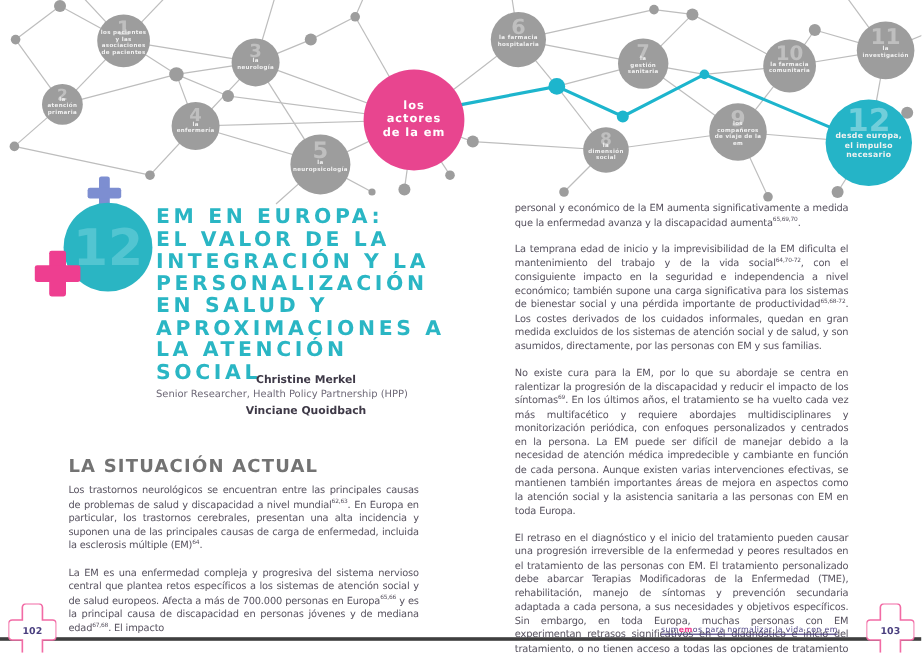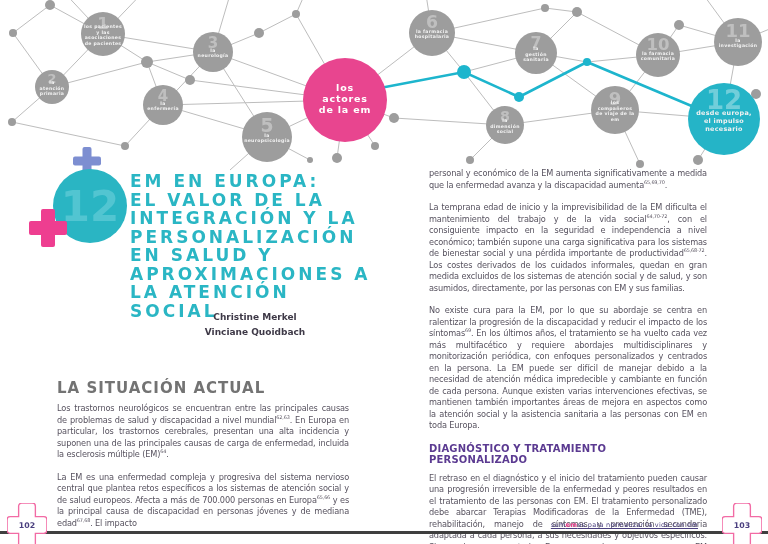--- a/index.html
+++ b/index.html
@@ -223,36 +223,36 @@
 EL VALOR DE LA
 INTEGRACIÓN Y LA
 PERSONALIZACIÓN
 EN SALUD Y
 APROXIMACIONES A
 LA ATENCIÓN SOCIAL</h1>
   </div>
 
   <div class="authors">
     <div class="author-name">Christine Merkel</div>
+    <div class="author-role">Senior Researcher, Health Policy Partnership (HPP)</div>
     <div class="author-name">Vinciane Quoidbach</div>
   </div>
 
   <h2 class="section-heading">LA SITUACIÓN ACTUAL</h2>
   <div class="left-col">
       <p>Los trastornos neurológicos se encuentran entre las principales causas de problemas de salud y discapacidad a nivel mundial<sup>62,63</sup>. En Europa en particular, los trastornos cerebrales, presentan una alta incidencia y suponen una de las principales causas de carga de enfermedad, incluida la esclerosis múltiple (EM)<sup>64</sup>.</p>
       <p>La EM es una enfermedad compleja y progresiva del sistema nervioso central que plantea retos específicos a los sistemas de atención social y de salud europeos. Afecta a más de 700.000 personas en Europa<sup>65,66</sup> y es la principal causa de discapacidad en personas jóvenes y de mediana edad<sup>67,68</sup>. El impacto</p>
     </div>
 
   <div class="right-col">
     <div>
         <p>personal y económico de la EM aumenta significativamente a medida que la enfermedad avanza y la discapacidad aumenta<sup>65,69,70</sup>.</p>
         <p>La temprana edad de inicio y la imprevisibilidad de la EM dificulta el mantenimiento del trabajo y de la vida social<sup>64,70-72</sup>, con el consiguiente impacto en la seguridad e independencia a nivel económico; también supone una carga significativa para los sistemas de bienestar social y una pérdida importante de productividad<sup>65,68-72</sup>. Los costes derivados de los cuidados informales, quedan en gran medida excluidos de los sistemas de atención social y de salud, y son asumidos, directamente, por las personas con EM y sus familias.</p>
         <p>No existe cura para la EM, por lo que su abordaje se centra en ralentizar la progresión de la discapacidad y reducir el impacto de los síntomas<sup>69</sup>. En los últimos años, el tratamiento se ha vuelto cada vez más multifacético y requiere abordajes multidisciplinares y monitorización periódica, con enfoques personalizados y centrados en la persona. La EM puede ser difícil de manejar debido a la necesidad de atención médica impredecible y cambiante en función de cada persona. Aunque existen varias intervenciones efectivas, se mantienen también importantes áreas de mejora en aspectos como la atención social y la asistencia sanitaria a las personas con EM en toda Europa.</p>
       </div>
-    <h3 class="subsection-heading">DIAGNÓSTICO Y TRATAMIENTO PERSONALIZADO</h3>
     <div>
         <p>El retraso en el diagnóstico y el inicio del tratamiento pueden causar una progresión irreversible de la enfermedad y peores resultados en el tratamiento de las personas con EM. El tratamiento personalizado debe abarcar Terapias Modificadoras de la Enfermedad (TME), rehabilitación, manejo de síntomas y prevención secundaria adaptada a cada persona, a sus necesidades y objetivos específicos. Sin embargo, en toda Europa, muchas personas con EM experimentan retrasos significativos en el diagnóstico e inicio del tratamiento, o no tienen acceso a todas las opciones de tratamiento disponibles, a menudo condicionado por su coste y lugar de residencia.</p>
       </div>
   </div>
 
   <div class="footer-tagline"><span>sum</span><span class="em-hl">em</span><span>os para normalizar la vida con em</span></div>
 
   <svg class="page-badge left" width="40" height="44" viewBox="0 0 38 42" xmlns="http://www.w3.org/2000/svg">
     <path d="M 11,3 A 3,3 0 0 1 14,0 H 24 A 3,3 0 0 1 27,3 V 13 H 35 A 3,3 0 0 1 38,16 V 26 A 3,3 0 0 1 35,29 H 27 V 39 A 3,3 0 0 1 24,42 H 14 A 3,3 0 0 1 11,39 V 29 H 3 A 3,3 0 0 1 0,26 V 16 A 3,3 0 0 1 3,13 H 11 Z" fill="#ffffff" stroke="#f26ba5" stroke-width="1.3"></path>
     <text x="19" y="24" text-anchor="middle" font-size="7.5" font-weight="bold" fill="#4a3f7f">102</text>

